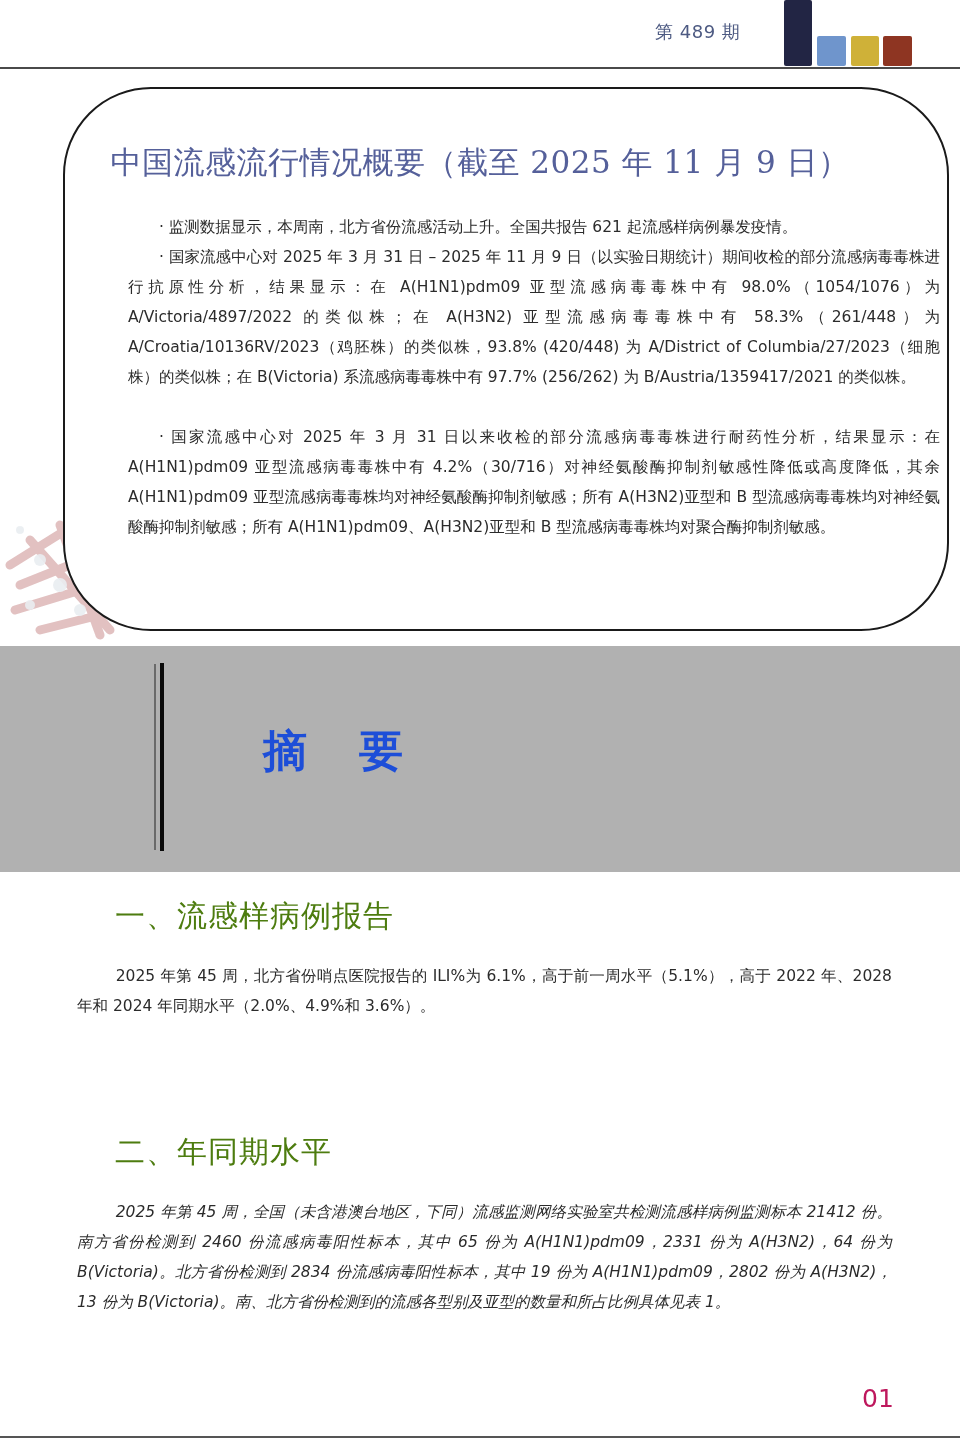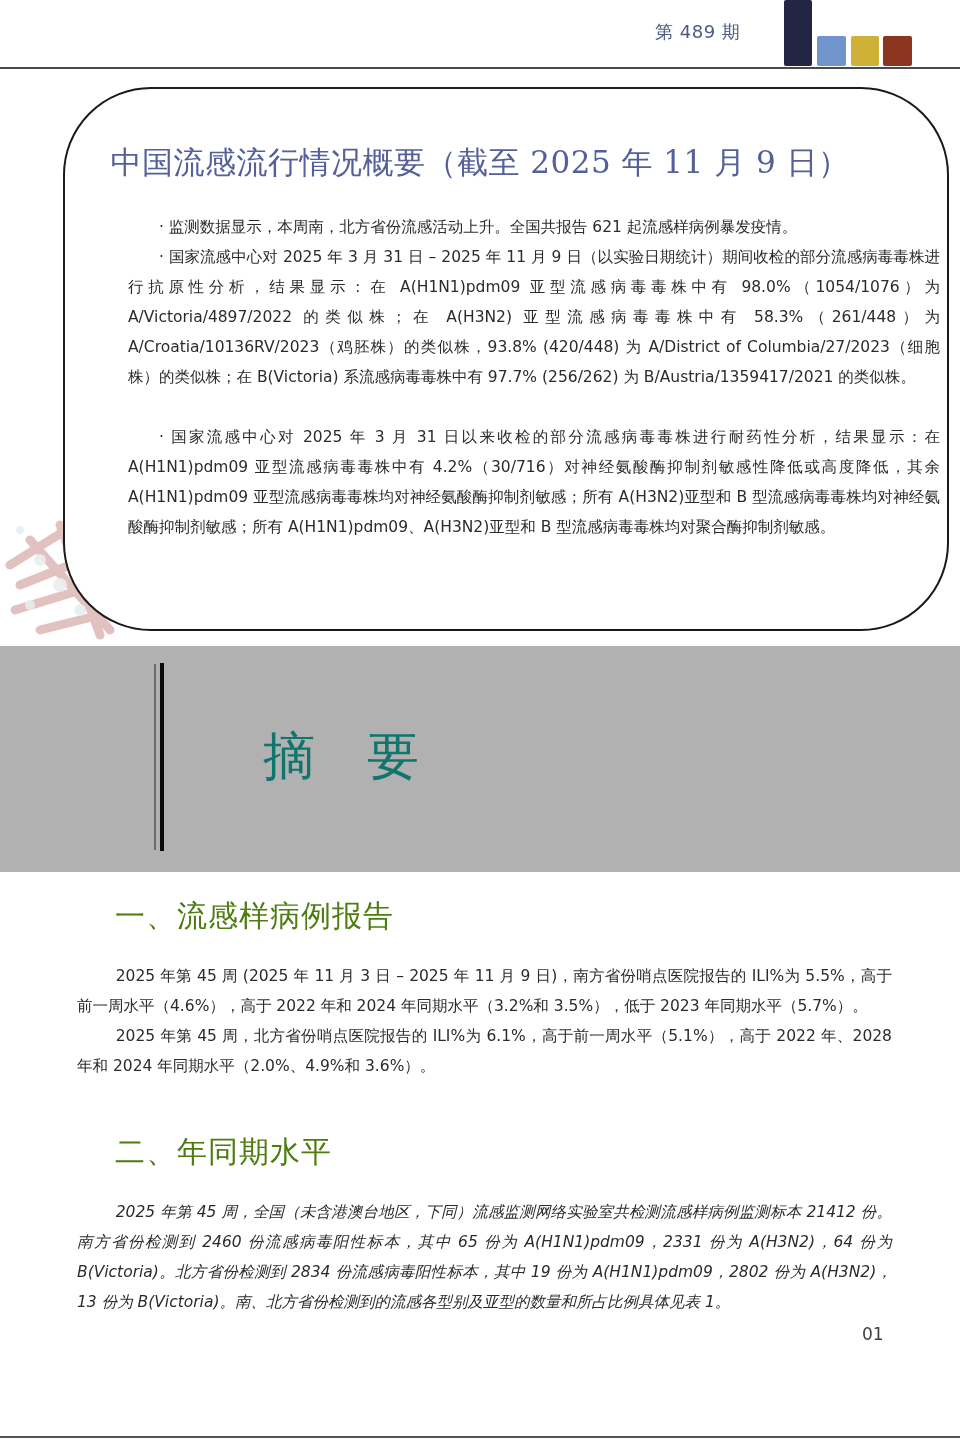--- a/index.html
+++ b/index.html
@@ -46,36 +46,36 @@
   .band-line-thin {
     position: absolute; left: 154px; top: 664px; width: 2px; height: 186px;
     background: #6a6a6a;
   }
   .band-line-thick {
     position: absolute; left: 160px; top: 663px; width: 4px; height: 188px;
     background: #0a0a0a;
   }
   .band-title {
     position: absolute; left: 263px; top: 722px;
-    font-size: 52px; color: #0f766e; letter-spacing: 52px;
-    font-weight: normal;
+    font-size: 44px; color: #1d4ed8; letter-spacing: 52px;
+    font-weight: bold;
   }
   .section-heading {
     position: absolute; left: 115px;
     font-size: 30px; color: #4d7c0f; font-weight: normal; letter-spacing: 1px;
   }
   .body-text {
     position: absolute; left: 77px; width: 815px;
     font-size: 15.5px; line-height: 30px; color: #2b2b2b;
     text-align: justify;
   }
   .body-text p { margin: 0; text-indent: 2.5em; }
   .page-number {
-    position: absolute; left: 862px; top: 1324px;
-    font-size: 17px; color: #404040;
+    position: absolute; left: 862px; top: 1384px;
+    font-size: 25px; color: #be185d;
   }
   .footer-rule {
     position: absolute; left: 0; top: 1436px; width: 960px; height: 2px;
     background: #555;
   }
 </style>
 </head>
 <body>
 
 <div class="issue-label">第 489 期</div>
@@ -121,21 +121,20 @@
   <p>· 国家流感中心对 2025 年 3 月 31 日以来收检的部分流感病毒毒株进行耐药性分析，结果显示：在 A(H1N1)pdm09 亚型流感病毒毒株中有 4.2%（30/716）对神经氨酸酶抑制剂敏感性降低或高度降低，其余 A(H1N1)pdm09 亚型流感病毒毒株均对神经氨酸酶抑制剂敏感；所有 A(H3N2)亚型和 B 型流感病毒毒株均对神经氨酸酶抑制剂敏感；所有 A(H1N1)pdm09、A(H3N2)亚型和 B 型流感病毒毒株均对聚合酶抑制剂敏感。</p>
 </div>
 
 <div class="gray-band"></div>
 <div class="band-line-thin"></div>
 <div class="band-line-thick"></div>
 <div class="band-title">摘要</div>
 
 <div class="section-heading" style="top:896px;">一、流感样病例报告</div>
 <div class="body-text" style="top:961px;">
-  <p>2025 年第 45 周 (2025 年 11 月 3 日 – 2025 年 11 月 9 日)，南方省份哨点医院报告的 ILI%为 5.5%，高于前一周水平（4.6%），高于 2022 年和 2024 年同期水平（3.2%和 3.5%），低于 2023 年同期水平（5.7%）。</p>
   <p>2025 年第 45 周，北方省份哨点医院报告的 ILI%为 6.1%，高于前一周水平（5.1%），高于 2022 年、2028 年和 2024 年同期水平（2.0%、4.9%和 3.6%）。</p>
 </div>
 
 <div class="section-heading" style="top:1132px;">二、年同期水平</div>
 <div class="body-text" style="top:1197px;font-style:italic;">
   <p>2025 年第 45 周，全国（未含港澳台地区，下同）流感监测网络实验室共检测流感样病例监测标本 21412 份。南方省份检测到 2460 份流感病毒阳性标本，其中 65 份为 A(H1N1)pdm09，2331 份为 A(H3N2)，64 份为 B(Victoria)。北方省份检测到 2834 份流感病毒阳性标本，其中 19 份为 A(H1N1)pdm09，2802 份为 A(H3N2)，13 份为 B(Victoria)。南、北方省份检测到的流感各型别及亚型的数量和所占比例具体见表 1。</p>
 </div>
 
 <div class="page-number">01</div>
 <div class="footer-rule"></div>

